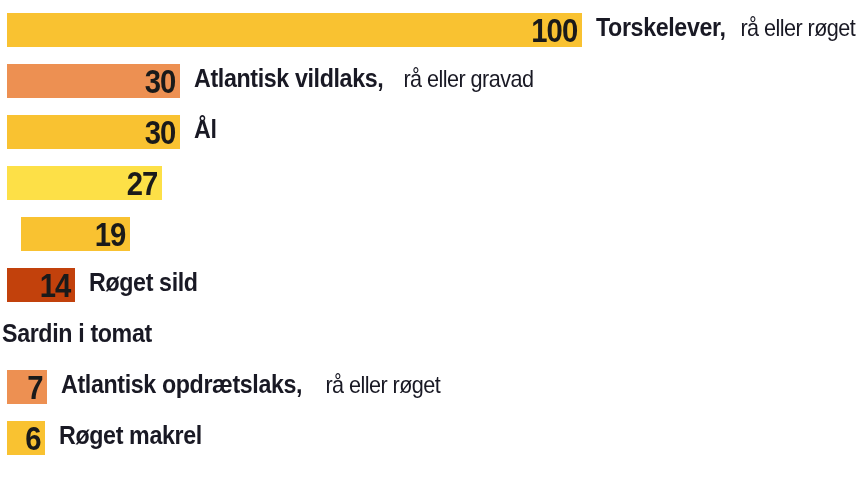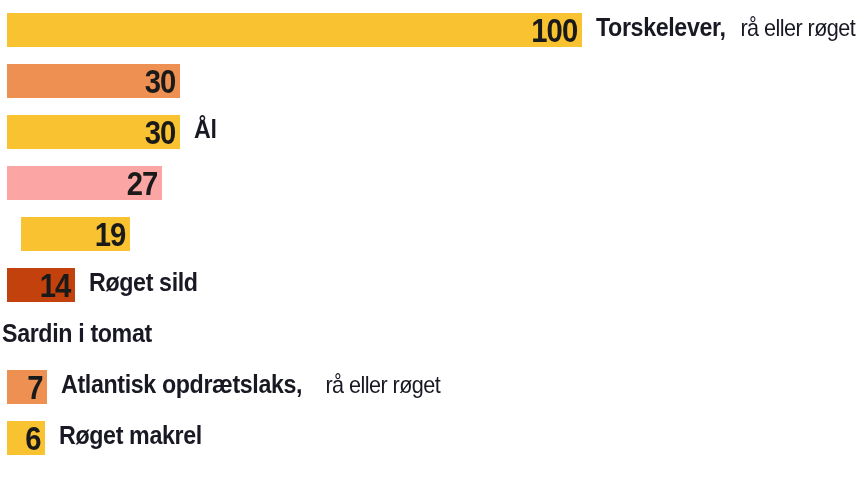--- a/index.html
+++ b/index.html
@@ -88,31 +88,35 @@
       </div>
       <div class="bar-label">
         <span class="label-bold">Torskelever,</span>
         <span class="label-light">rå eller røget</span>
       </div>
     </div>
     <div class="bar-row" style="top: 64px; height: 42px;">
       <div class="bar" style="width: 173px; background: rgb(237, 144, 82);">
         <span class="bar-value">30</span>
       </div>
+      <div class="bar-label">
+        <span class="label-bold">Atlantisk vildlaks,</span>
+        <span class="label-light">rå eller gravad</span>
+      </div>
     </div>
     <div class="bar-row" style="top: 115px; height: 42px;">
       <div class="bar" style="width: 173px; background: rgb(249, 194, 49);">
         <span class="bar-value">30</span>
       </div>
       <div class="bar-label">
         <span class="label-bold">Ål</span>
       </div>
     </div>
     <div class="bar-row" style="top: 166px; height: 42px;">
-      <div class="bar" style="width: 155px; background: #fca5a5;">
+      <div class="bar" style="width: 155px; background: #fde047;">
         <span class="bar-value">27</span>
       </div>
     </div>
     <div class="bar-row" style="top: 217px; height: 42px; margin-left: 14px;">
       <div class="bar" style="width: 109px; background: rgb(249, 194, 49);">
         <span class="bar-value">19</span>
       </div>
     </div>
     <div class="bar-row" style="top: 268px; height: 42px;">
       <div class="bar" style="width: 68px; background: #c2410c;">

